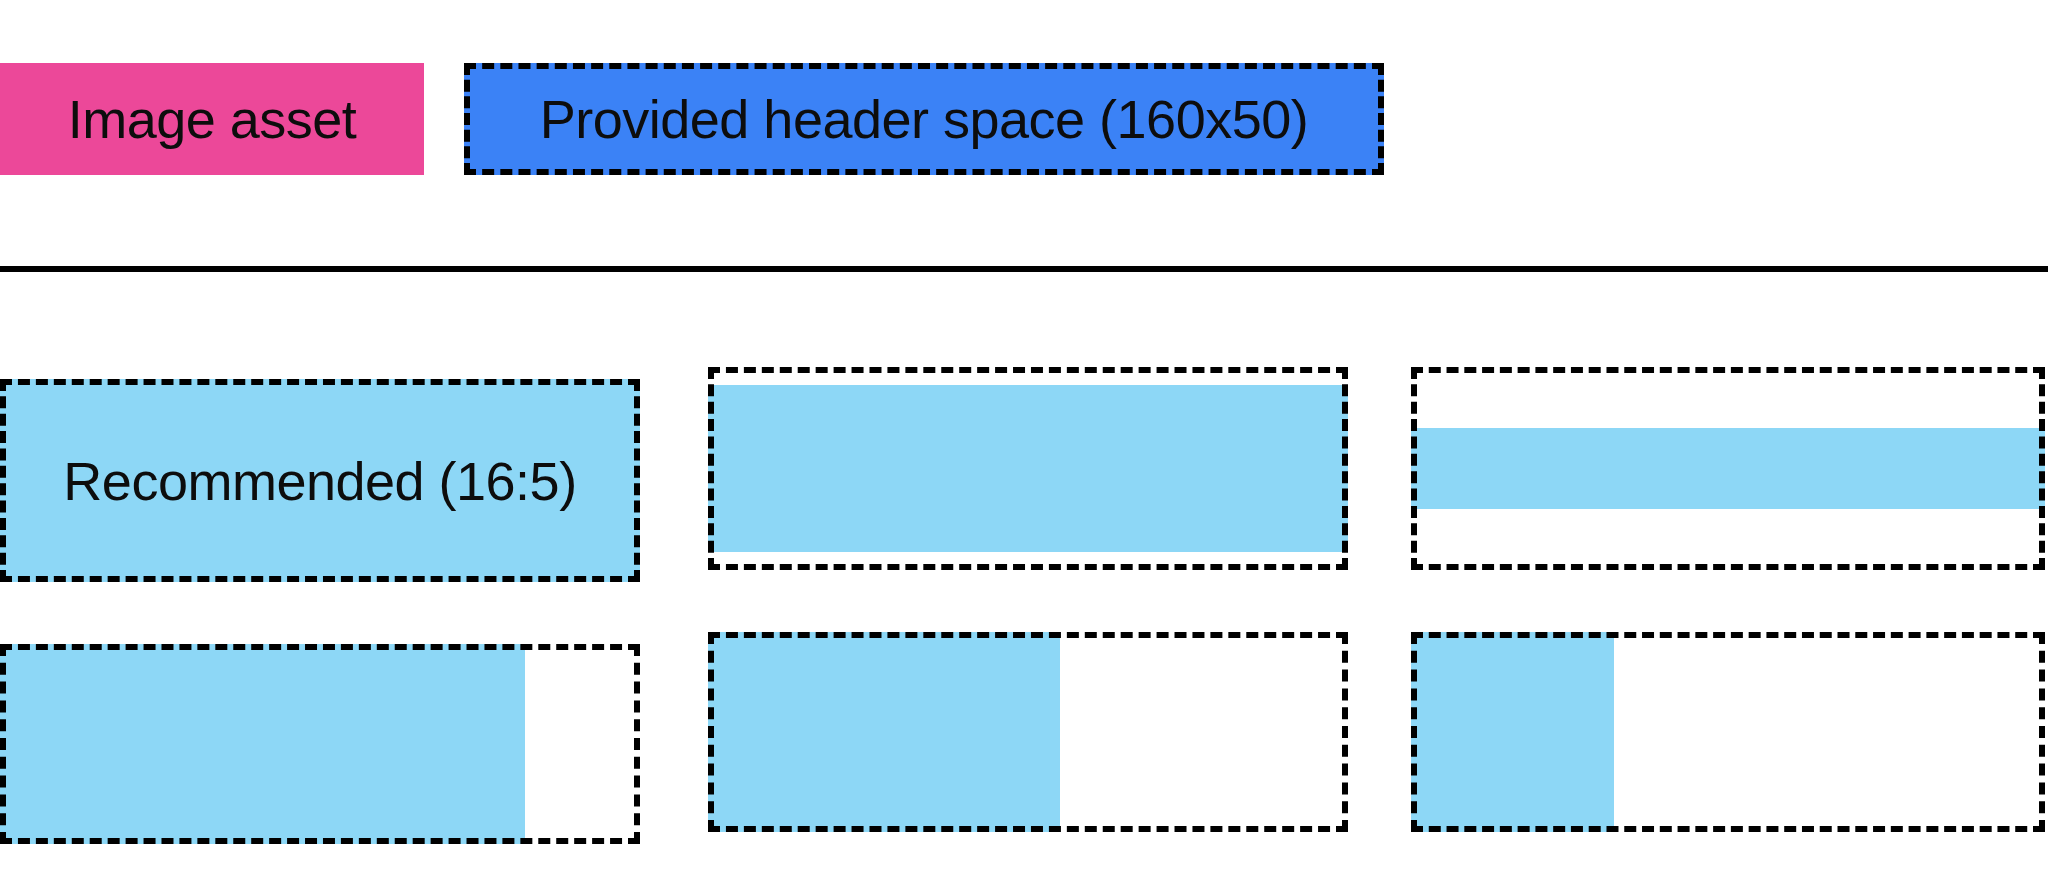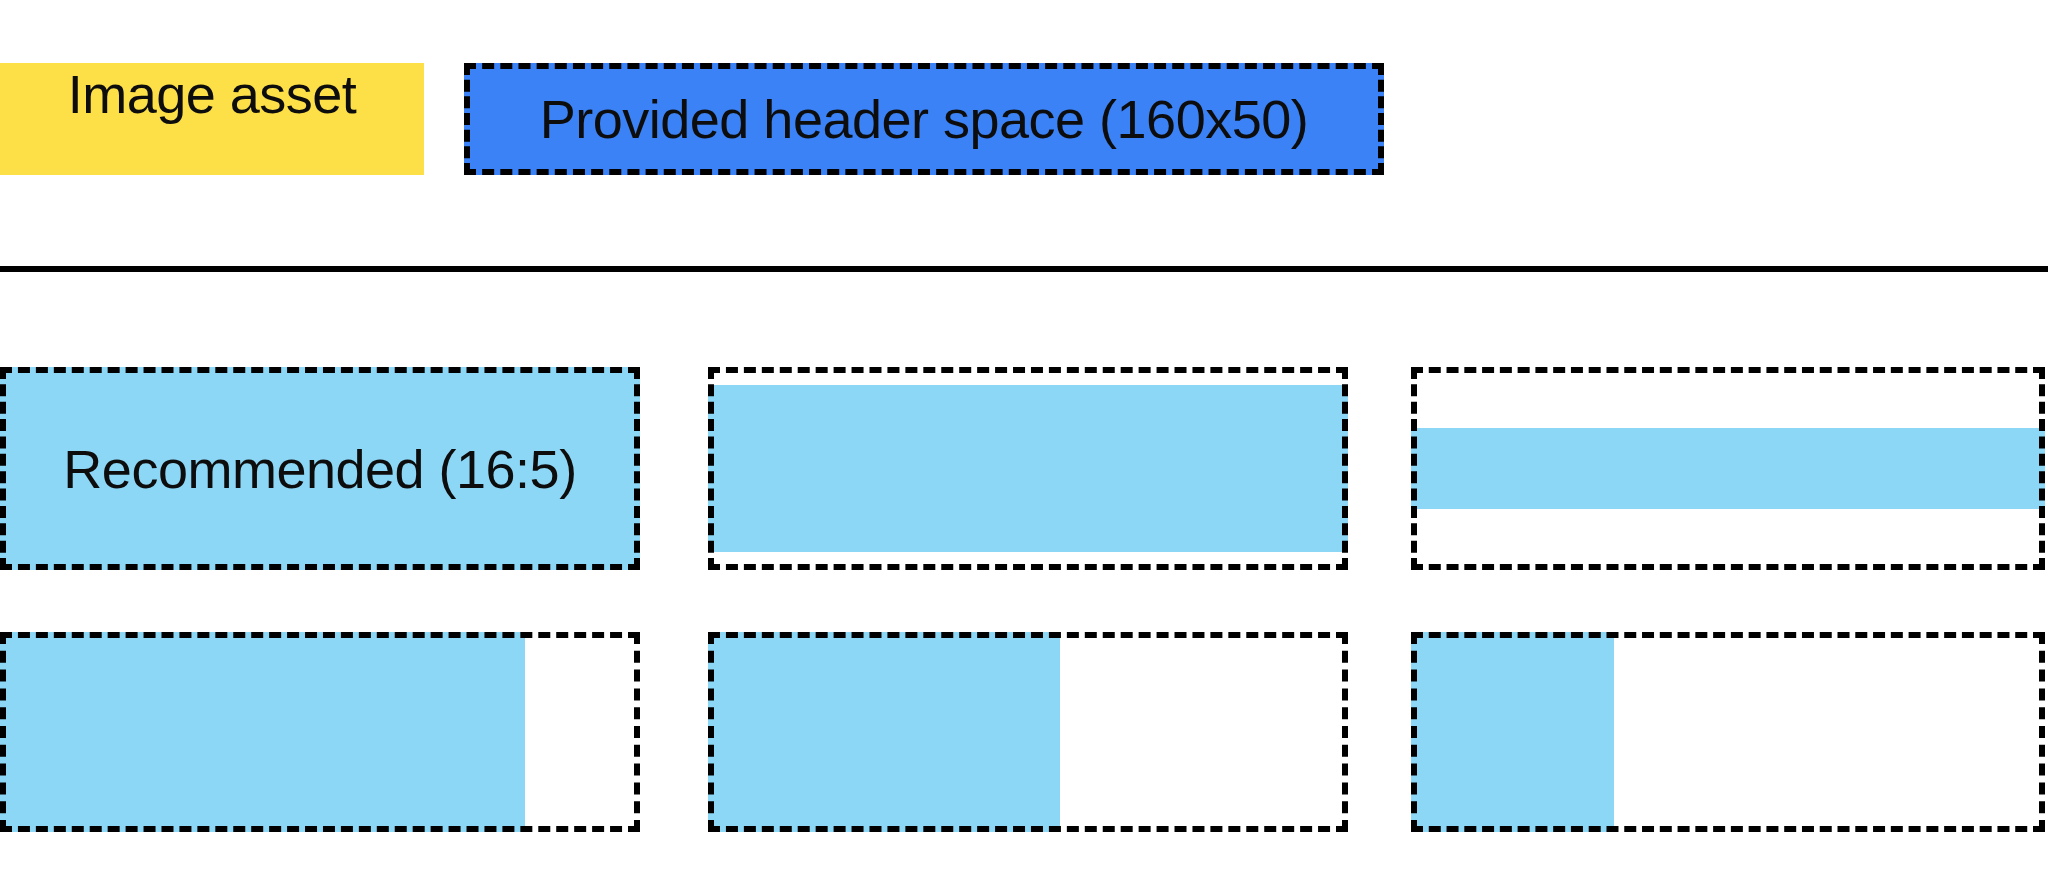--- a/index.html
+++ b/index.html
@@ -9,22 +9,22 @@
     position: relative;
     font-family: "Liberation Sans", sans-serif;
     color: #0d0d0d;
     overflow: hidden;
   }
 
   
   .legend-blue {
     position: absolute; left: 0; top: 63px;
     width: 424px; height: 112px;
-    background: #fde047;
-    display: flex; align-items: flex-start; justify-content: center;
+    background: #ec4899;
+    display: flex; align-items: center; justify-content: center;
     font-size: 54px; font-weight: 500; letter-spacing: -0.5px;
   }
   .legend-dashed {
     position: absolute; left: 464px; top: 63px;
     width: 920px; height: 112px;
     border: 6px dashed #000;
     box-sizing: border-box;
     display: flex; align-items: center; justify-content: center;
     font-size: 54px; font-weight: 500; letter-spacing: -0.5px;
     background: #3b82f6;
@@ -52,21 +52,21 @@
   .demo-box .box-label {
     position: absolute; inset: 0;
     display: flex; align-items: center; justify-content: center;
     font-size: 54px; font-weight: 500; letter-spacing: -0.5px;
     color: #0d0d0d;
   }
 
   
   .r1 { top: 367px; height: 203px; }
   .r2 { top: 632px; height: 200px; }
-  .c1 { left: 0;      width: 640px; }
+  .c1 { left: 0;      width: 640px; margin-top: 12px; }
   .c2 { left: 708px;  width: 640px; }
   .c3 { left: 1411px; width: 634px; }
 </style>
 </head>
 <body>
 
 <div class="legend-blue">
   <span>Image asset</span>
 </div>
 

